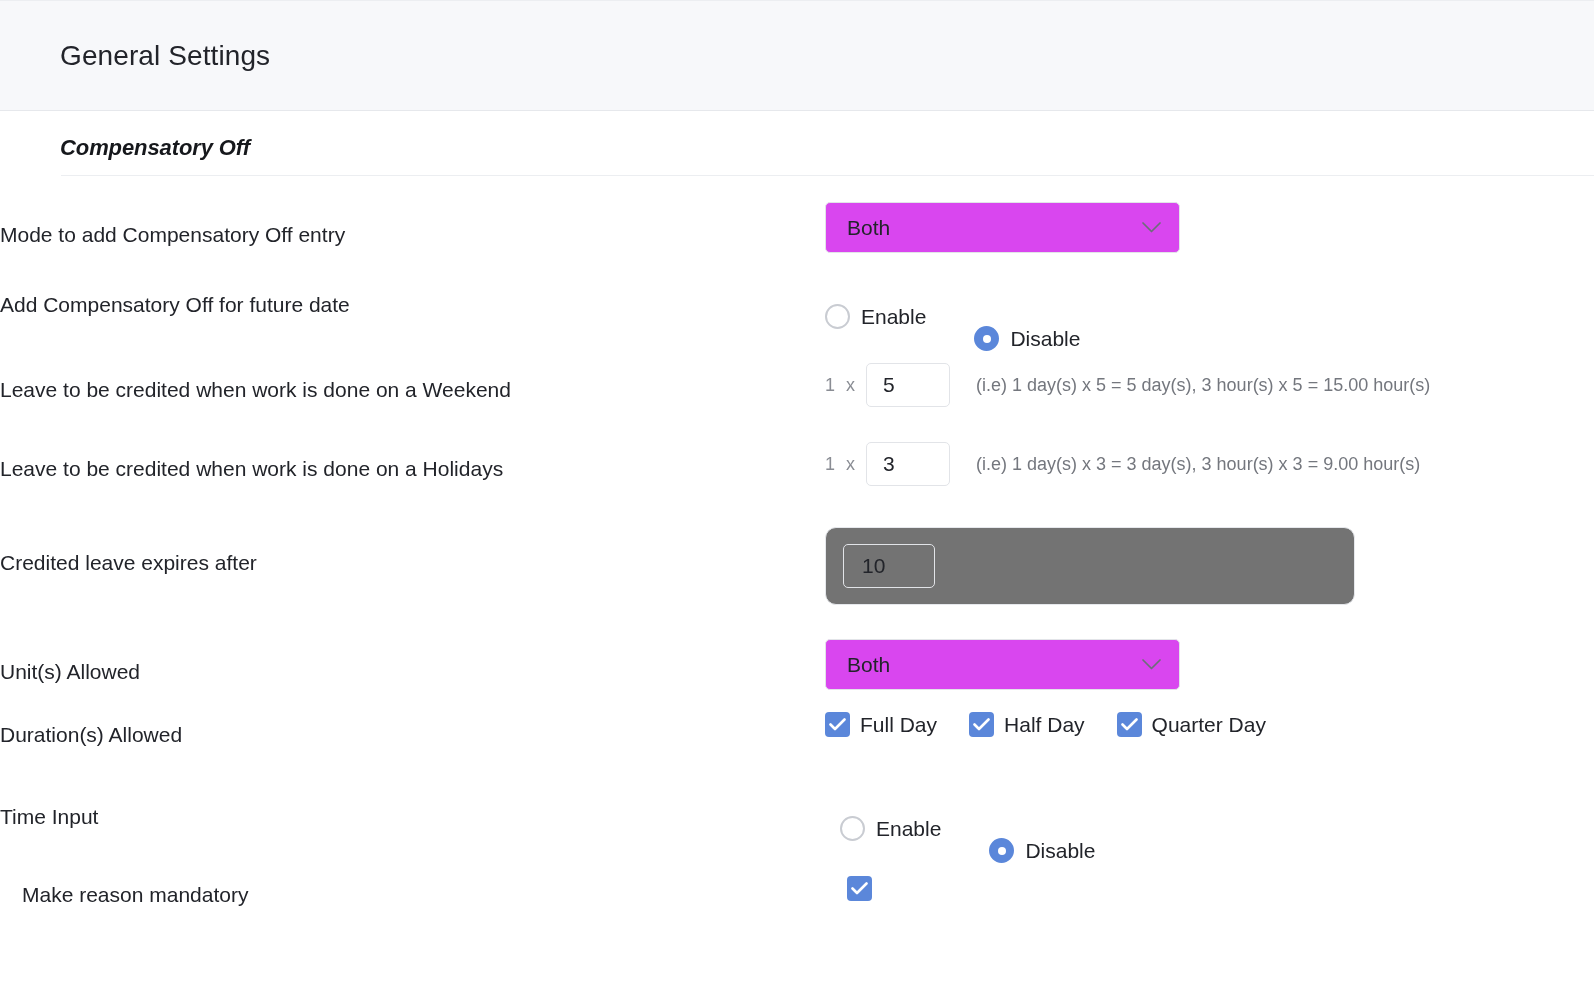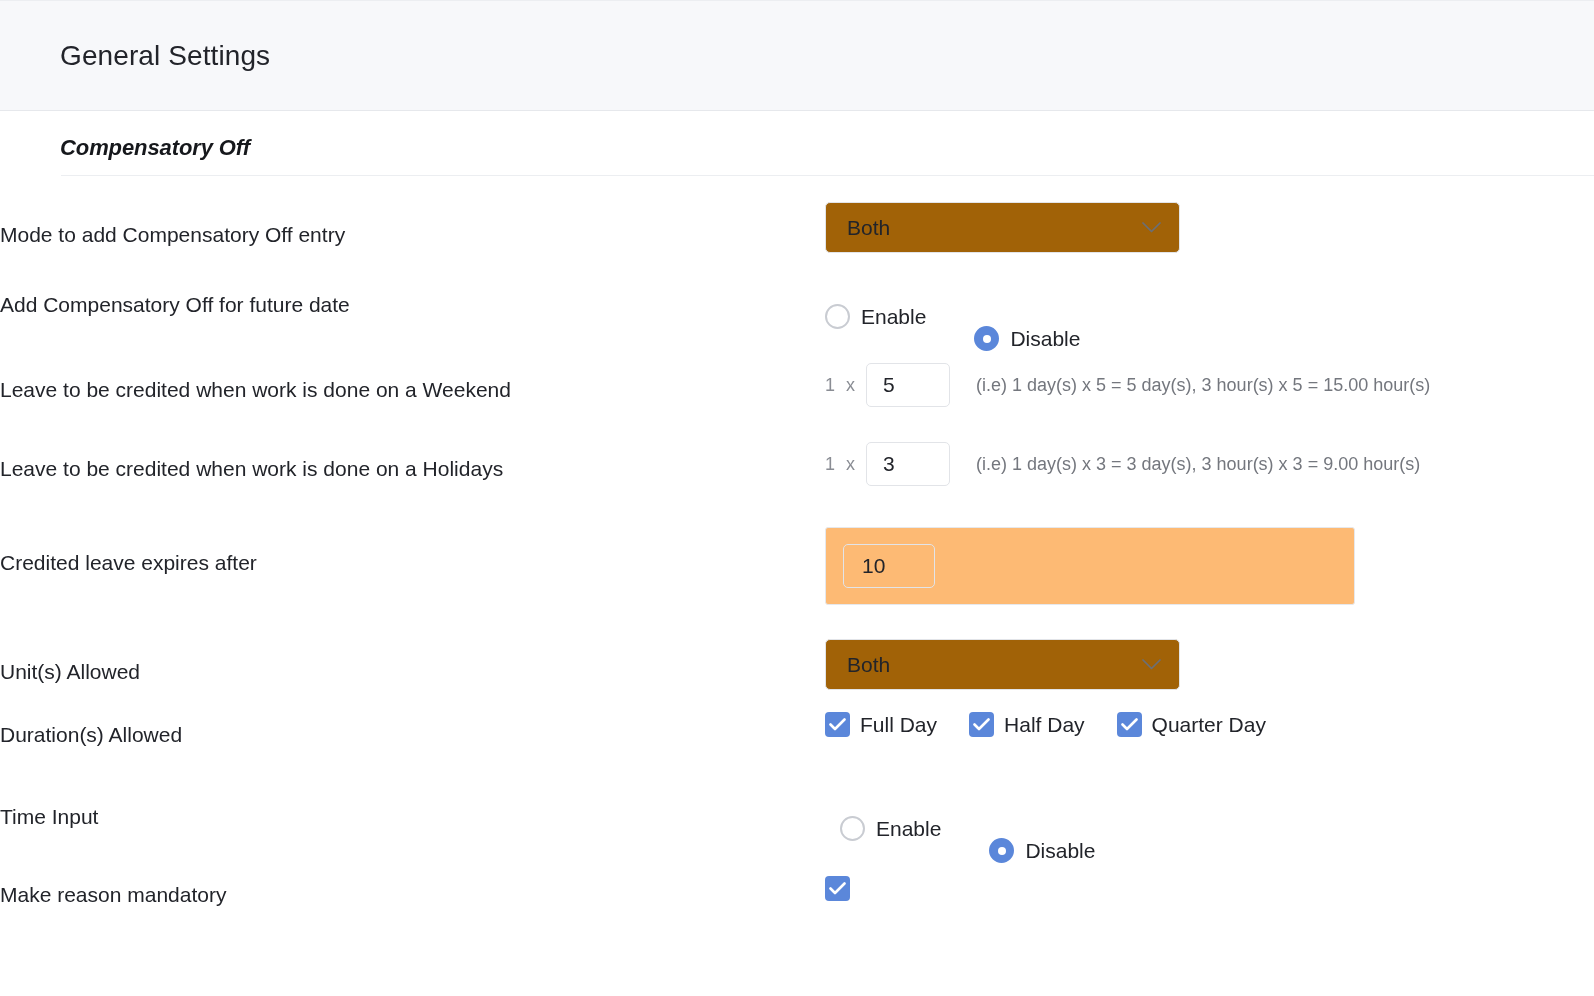--- a/index.html
+++ b/index.html
@@ -89,30 +89,30 @@
   .r-holiday   { height: 85px; }
   .r-holiday .row-label { padding-top: 16px; }
   .r-expires   { height: 112px; }
   .r-expires .row-label { padding-top: 25px; }
   .r-unit      { height: 73px; }
   .r-unit .row-label { padding-top: 22px; }
   .r-duration  { height: 82px; }
   .r-duration .row-label { padding-top: 12px; }
   .r-time      { height: 82px; gap: 15px; }
   .r-time .row-label { padding-top: 12px; }
-  .r-reason    { height: 60px; }
+  .r-reason    { height: 60px; padding-left: 22px; }
   .r-reason .row-label { padding-top: 8px; }
 
   
   .select-box {
     width: 355px;
     height: 51px;
     border: 1px solid #e2e4e8;
     border-radius: 5px;
-    background: #a16207;
+    background: #d946ef;
     display: flex;
     align-items: center;
     justify-content: space-between;
     padding: 0 18px 0 21px;
     cursor: pointer;
   }
   .select-value {
     font-size: 21px;
     color: #22242a;
   }
@@ -189,22 +189,22 @@
     color: #74777e;
     margin-left: 26px;
     white-space: nowrap;
   }
 
   
   .expiry-box {
     width: 530px;
     height: 78px;
     border: 1px solid #e6e8ec;
-    border-radius: 3px;
-    background: #fdba74;
+    border-radius: 11px;
+    background: #737373;
     display: flex;
     align-items: center;
     padding-left: 17px;
   }
   .expiry-num {
     width: 92px;
     height: 44px;
     border: 1px solid #e2e4e8;
     border-radius: 5px;
     display: flex;

